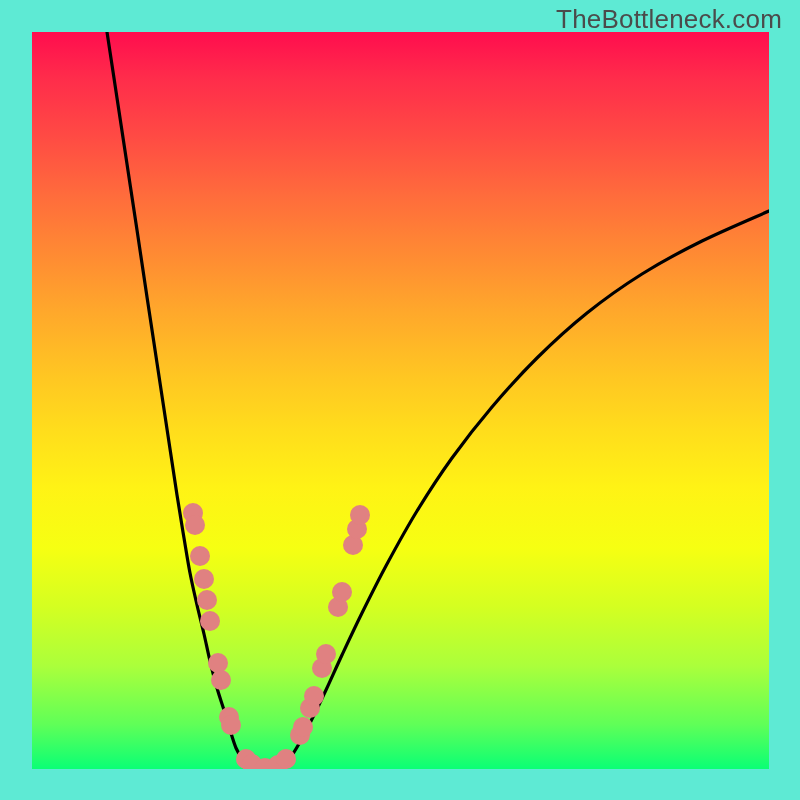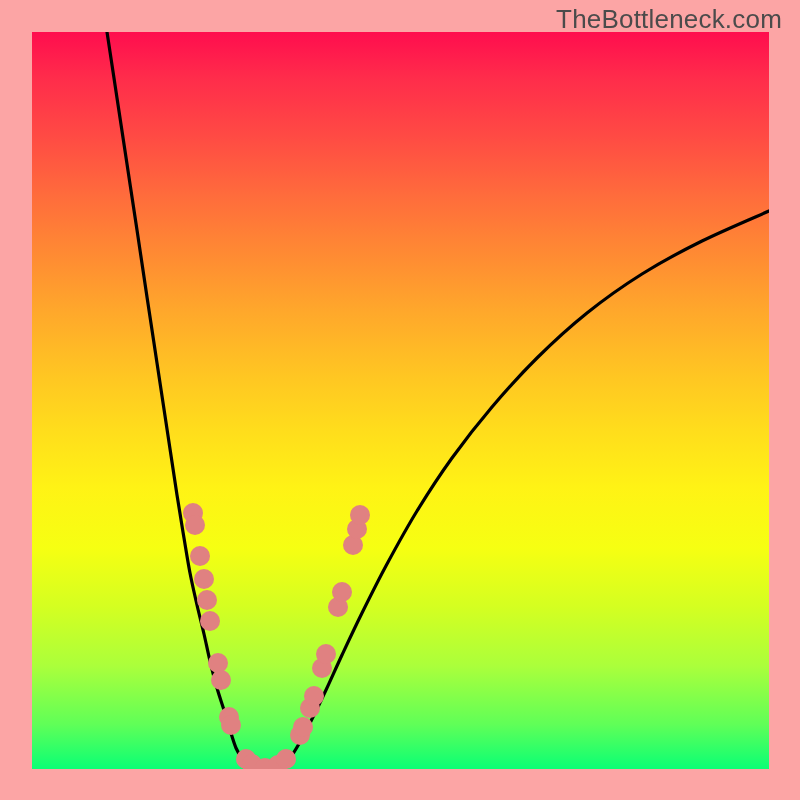--- a/index.html
+++ b/index.html
@@ -8,21 +8,21 @@
     width: 800px;
     height: 800px;
     overflow: hidden;
     background: #000;
     font-family: Arial, Helvetica, sans-serif;
   }
   .frame {
     position: absolute;
     left: 0; top: 0;
     width: 800px; height: 800px;
-    background: #fca5a5;
+    background: #5eead4;
   }
   .plot-area {
     position: absolute;
     left: 32px;
     top: 32px;
     width: 737px;
     height: 737px;
     
     background: linear-gradient(to bottom,
       #ff0d4e 0%,

